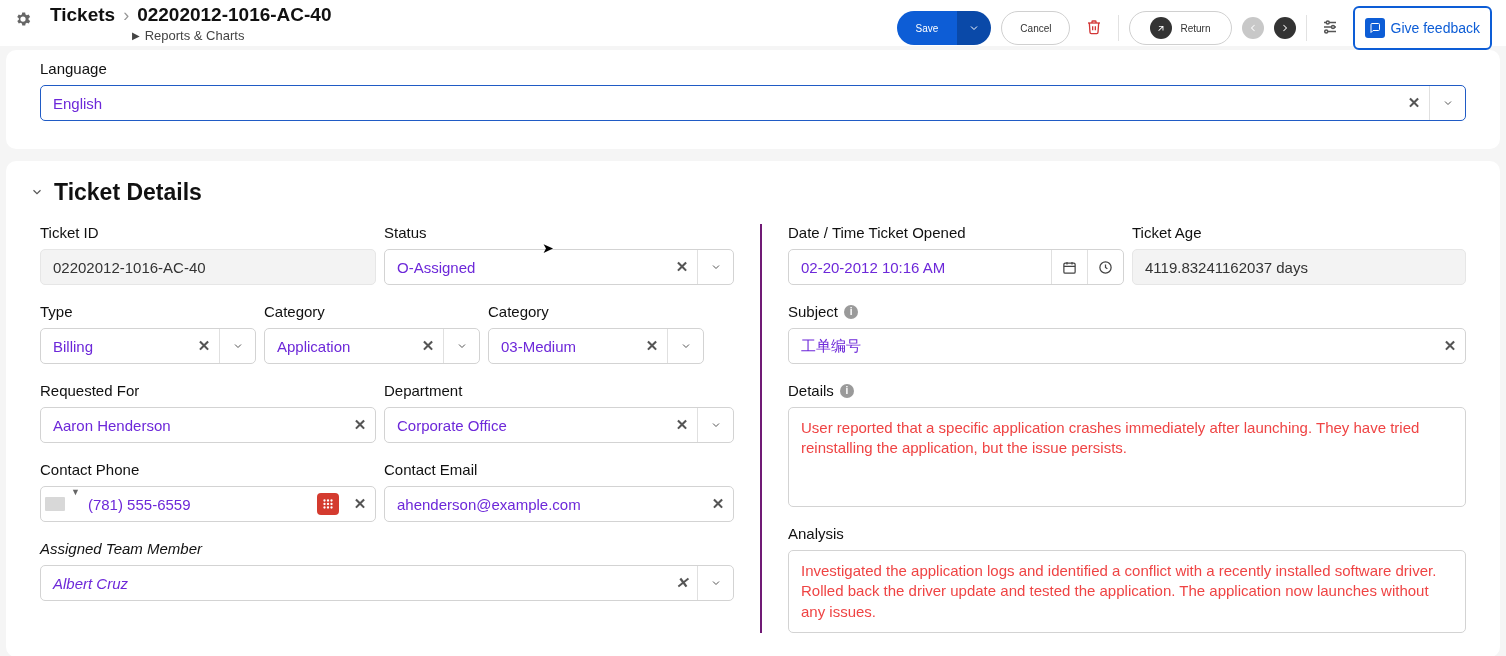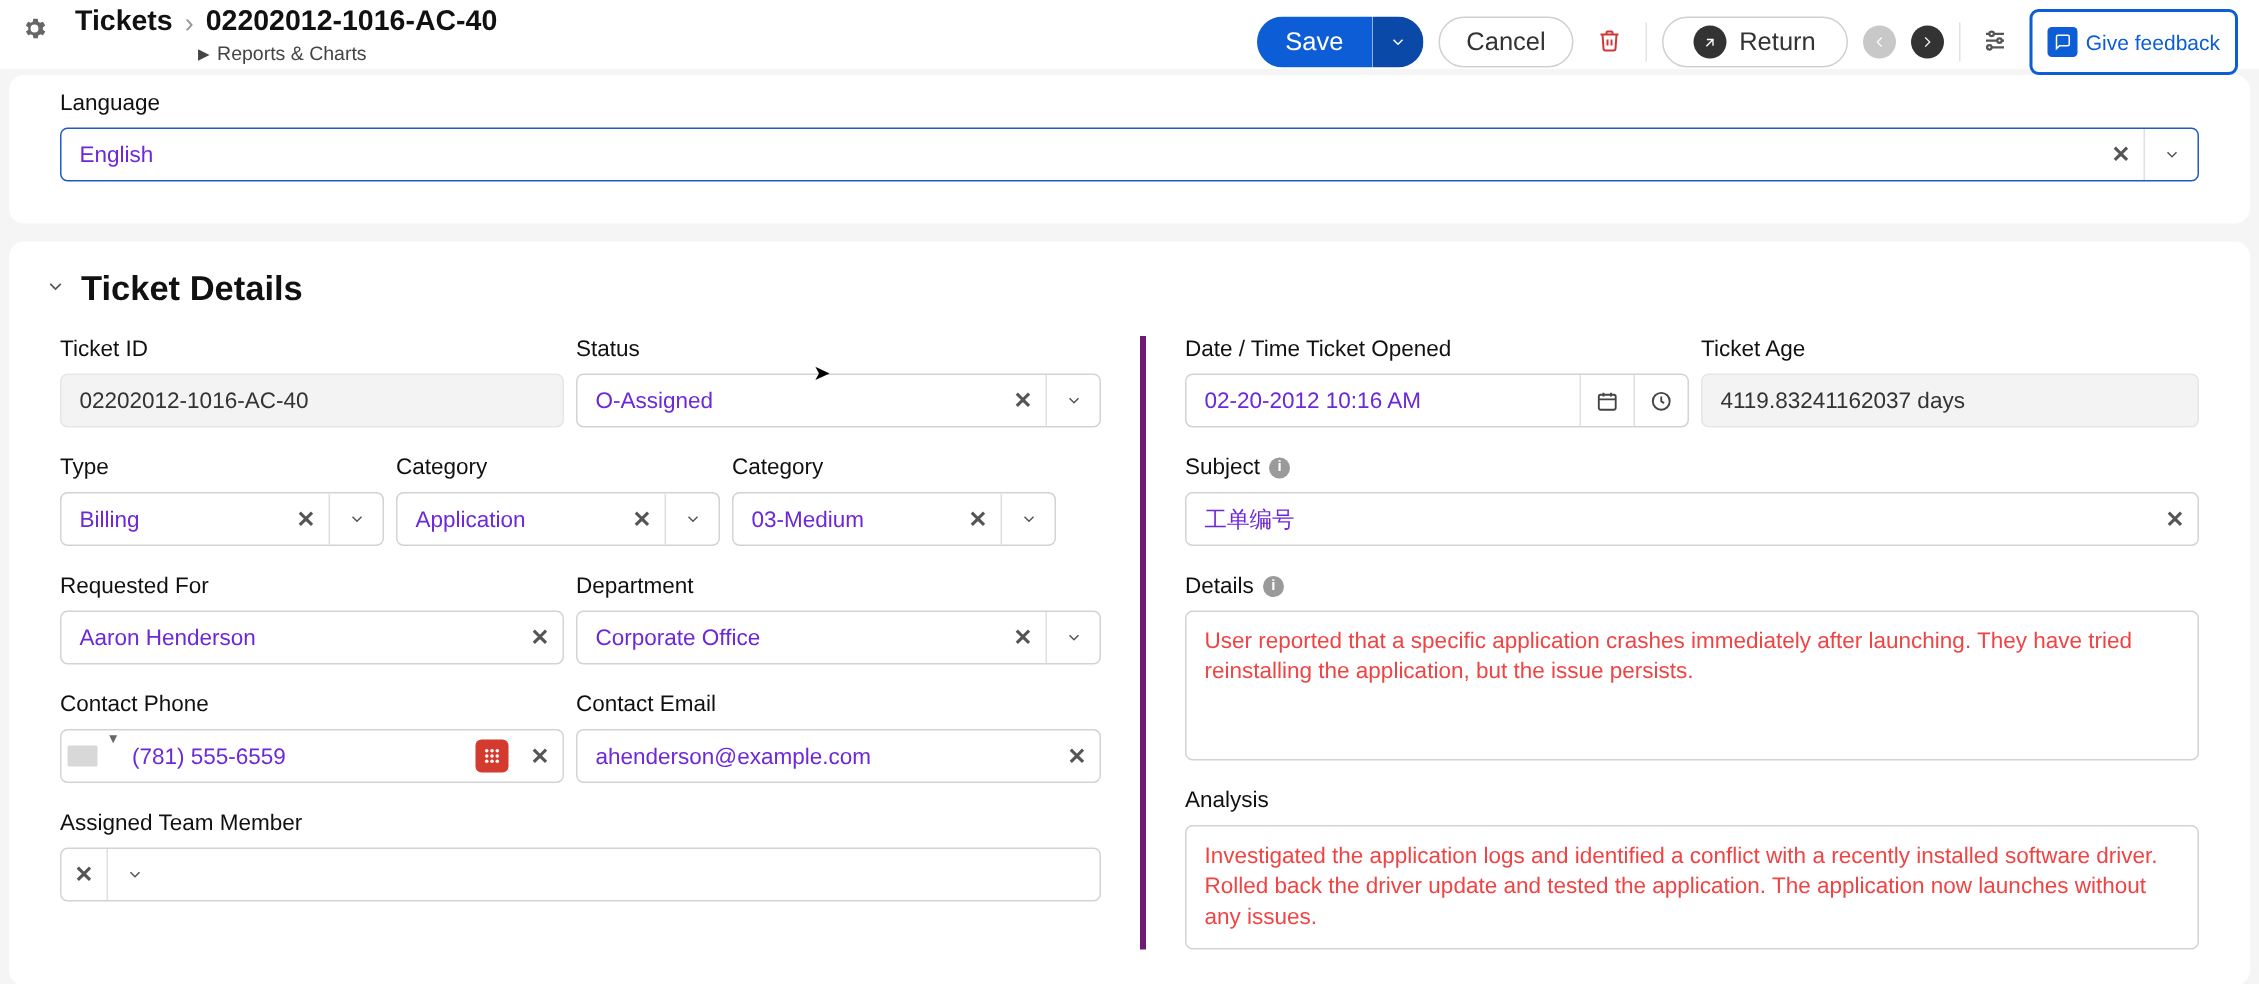--- a/index.html
+++ b/index.html
@@ -36,21 +36,21 @@
   .actions { display: flex; align-items: center; gap: 10px; padding-top: 2px; }
   .split-btn { display: flex; }
   .btn {
     display: inline-flex;
     align-items: center;
     justify-content: center;
     height: 34px;
     border-radius: 18px;
     border: 1px solid transparent;
     padding: 0 18px;
-    font-size: 17px;
+    font-size: 10px;
     cursor: pointer;
     background: #fff;
   }
   .btn.save { background: #0d5dd6; color: #fff; font-weight: 500; border-top-right-radius: 0; border-bottom-right-radius: 0; }
   .btn.save-caret { background: #0a49a8; color: #fff; width: 34px; padding: 0; border-top-left-radius: 0; border-bottom-left-radius: 0; }
   .btn.cancel { border: 1px solid #d0d0d0; color: #333; }
   .btn.return { border: 1px solid #d0d0d0; color: #333; gap: 8px; padding: 0 20px; }
   .icon-circle {
     width: 22px; height: 22px; border-radius: 50%;
     display: inline-flex; align-items: center; justify-content: center;
@@ -137,21 +137,21 @@
   }
 
   
   .section-header { display: flex; align-items: center; gap: 10px; margin-bottom: 18px; margin-left: -10px; }
   .section-header .chev { cursor: pointer; font-size: 16px; color: #333; transform: translateY(1px); }
   .section-title { font-size: 23px; font-weight: 700; }
 
   
   .details-grid { display: flex; }
   .col-left { flex: 0 0 720px; padding-right: 26px; }
-  .col-right { flex: 1 1 auto; padding-left: 26px; border-left: 4px solid #701a75; }
+  .col-right { flex: 1 1 auto; padding-left: 26px; border-left: 2px solid #701a75; }
 
   .row { display: flex; gap: 8px; margin-bottom: 18px; }
   .row:last-child { margin-bottom: 0; }
   .cell { flex: 1 1 0; min-width: 0; }
   .cell.w-ticketid { flex: 0 0 336px; }
   .cell.w-status { flex: 1 1 auto; }
   .cell.w-type { flex: 0 0 216px; }
   .cell.w-category { flex: 0 0 216px; }
   .cell.w-priority { flex: 0 0 216px; }
   .cell.w-reqfor { flex: 0 0 336px; }
@@ -407,23 +407,24 @@
         <div class="cell w-email">
           <div class="field-label">Contact Email</div>
           <div class="input-shell">
             <div class="value">ahenderson@example.com</div>
             <div class="clear-x">✕</div>
           </div>
         </div>
       </div>
 
       <div class="row">
-        <div class="cell" style="flex:1 1 auto;">
+        <div class="cell" style="flex:1 1 auto;font-style:italic;">
           <div class="field-label">Assigned Team Member</div>
           <div class="input-shell">
+            <div class="value">Albert Cruz</div>
             <div class="clear-x">✕</div>
             <div class="seg">
                 <svg class="chev-down" width="12" height="12" viewBox="0 0 24 24">
                   <polyline points="6 9 12 15 18 9"></polyline>
                 </svg>
               </div>
           </div>
         </div>
       </div>
 

